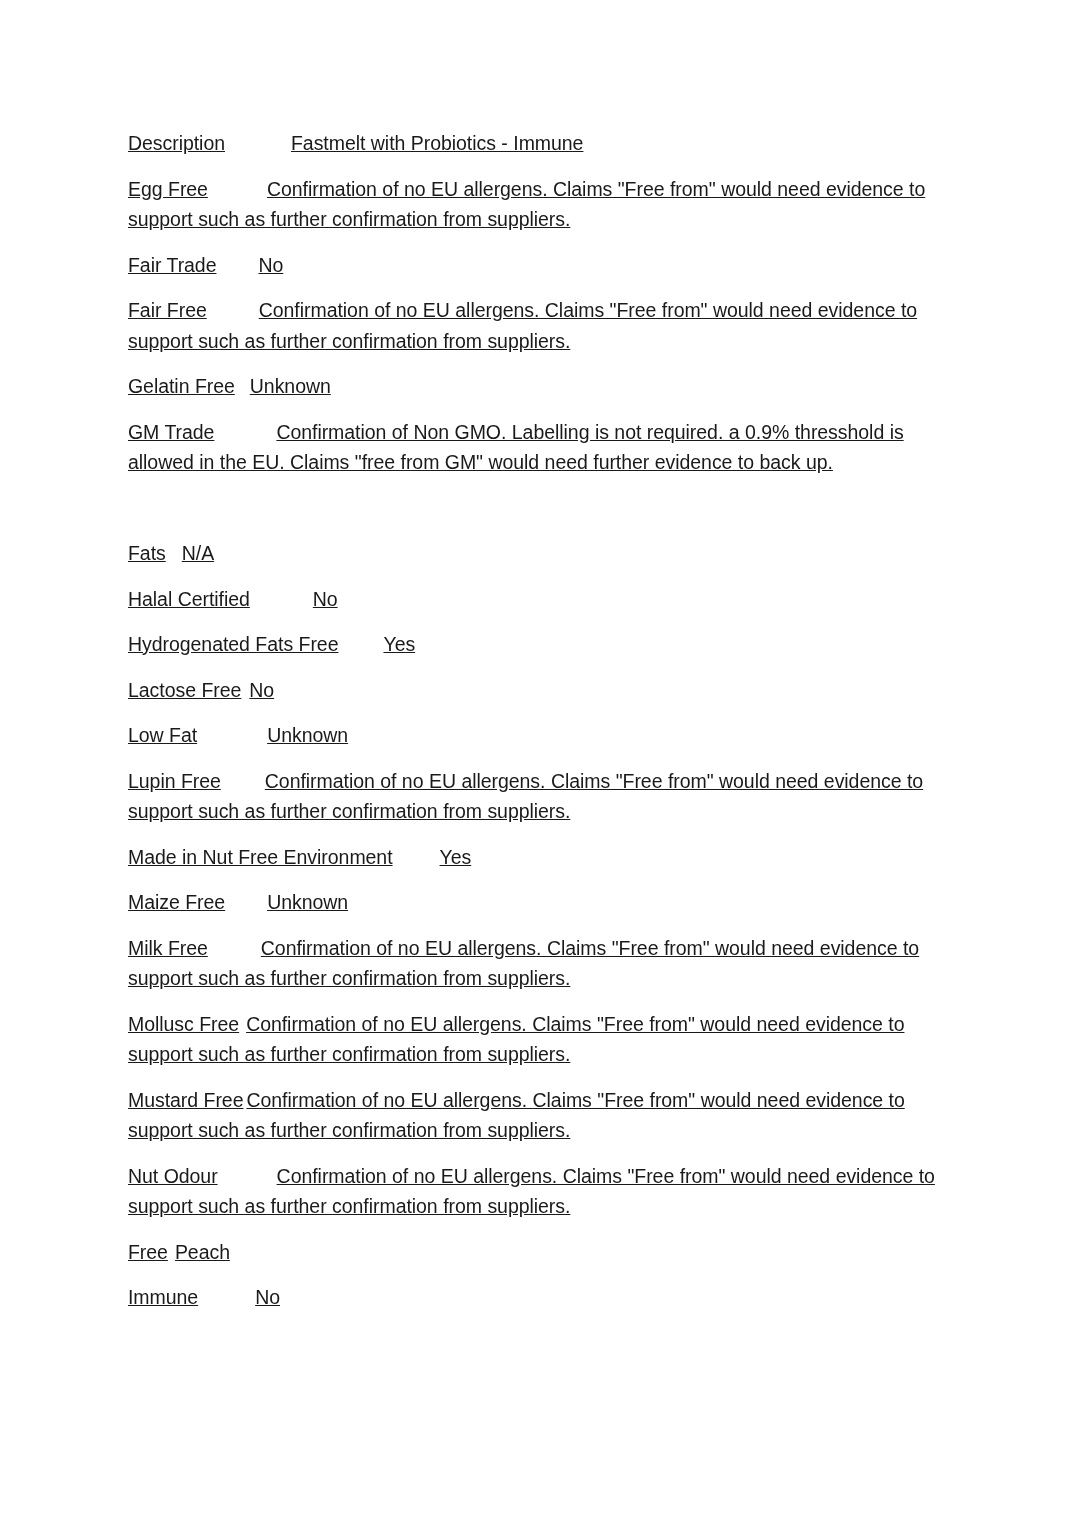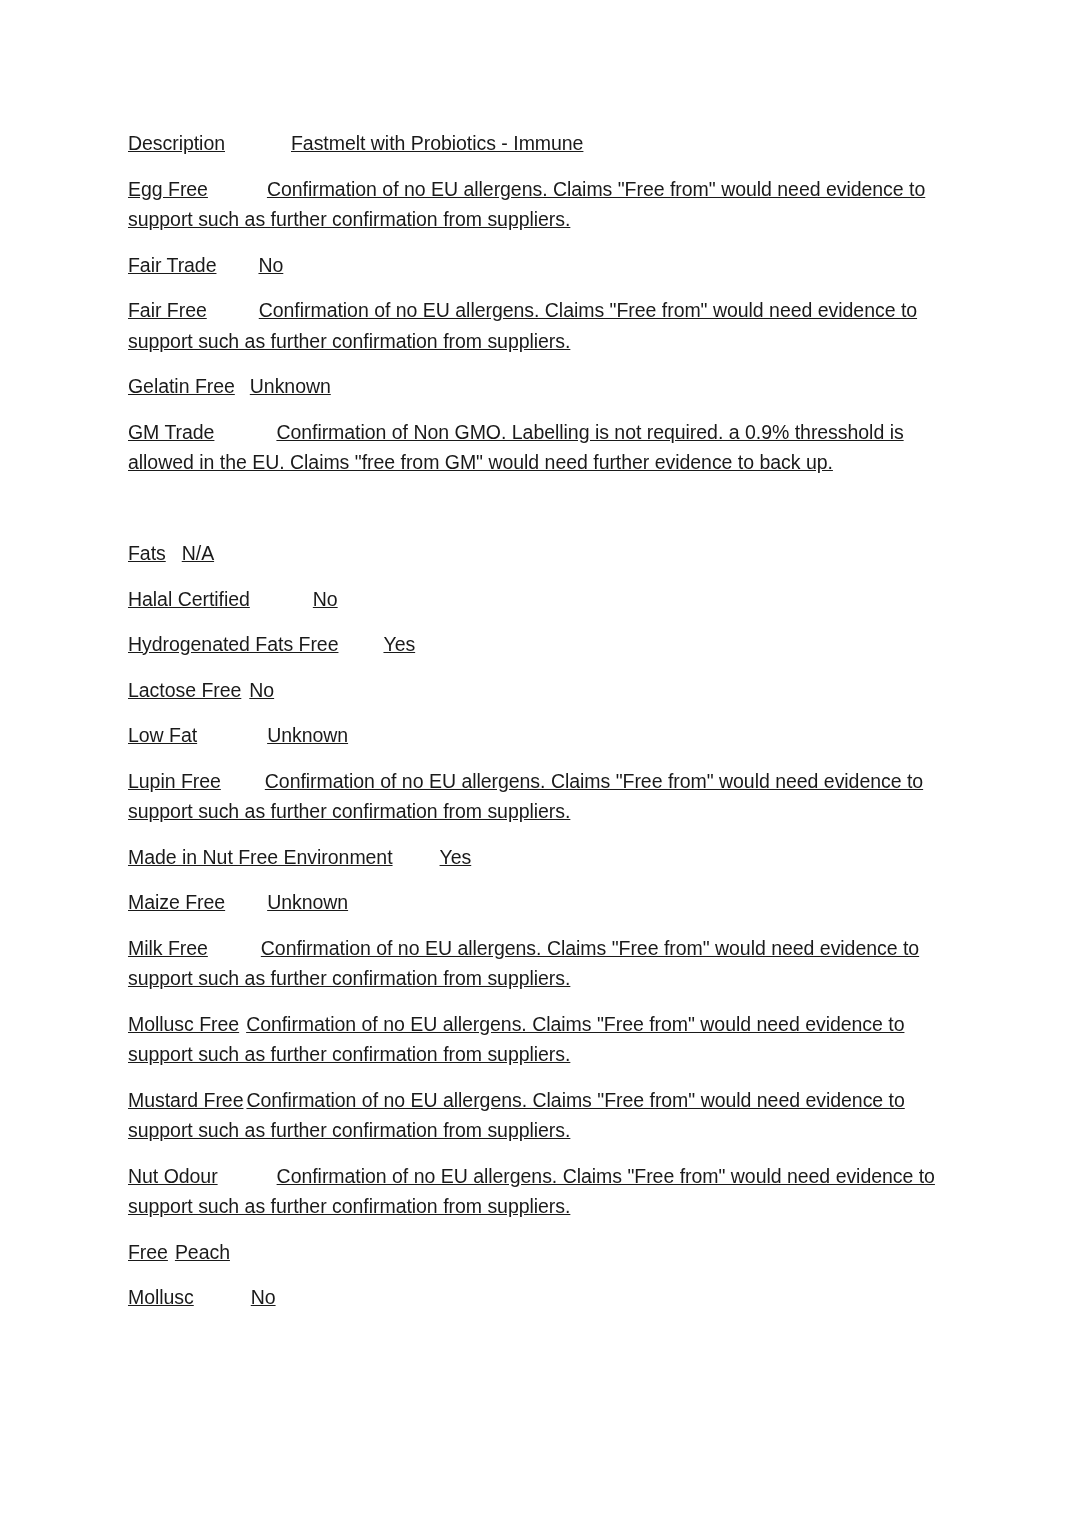--- a/index.html
+++ b/index.html
@@ -75,15 +75,15 @@
       <p class="attr-row"><span class="attr-label">Lactose Free</span><span class="tab" style="width: 8px;"></span><span class="attr-value">No</span></p>
       <p class="attr-row"><span class="attr-label">Low Fat</span><span class="tab" style="width: 70px;"></span><span class="attr-value">Unknown</span></p>
       <p class="attr-row"><span class="attr-label">Lupin Free</span><span class="tab" style="width: 44px;"></span><span class="attr-value">Confirmation of no EU allergens. Claims "Free from" would need evidence to support such as further confirmation from suppliers.</span></p>
       <p class="attr-row"><span class="attr-label">Made in Nut Free Environment</span><span class="tab" style="width: 47px;"></span><span class="attr-value">Yes</span></p>
       <p class="attr-row"><span class="attr-label">Maize Free</span><span class="tab" style="width: 42px;"></span><span class="attr-value">Unknown</span></p>
       <p class="attr-row"><span class="attr-label">Milk Free</span><span class="tab" style="width: 53px;"></span><span class="attr-value">Confirmation of no EU allergens. Claims "Free from" would need evidence to support such as further confirmation from suppliers.</span></p>
       <p class="attr-row"><span class="attr-label">Mollusc Free</span><span class="tab" style="width: 7px;"></span><span class="attr-value">Confirmation of no EU allergens. Claims "Free from" would need evidence to support such as further confirmation from suppliers.</span></p>
       <p class="attr-row"><span class="attr-label">Mustard Free</span><span class="tab" style="width: 3px;"></span><span class="attr-value">Confirmation of no EU allergens. Claims "Free from" would need evidence to support such as further confirmation from suppliers.</span></p>
       <p class="attr-row"><span class="attr-label">Nut Odour</span><span class="tab" style="width: 59px;"></span><span class="attr-value">Confirmation of no EU allergens. Claims "Free from" would need evidence to support such as further confirmation from suppliers.</span></p>
       <p class="attr-row"><span class="attr-label">Free</span><span class="tab" style="width: 7px;"></span><span class="attr-value">Peach</span></p>
-      <p class="attr-row"><span class="attr-label">Mollusc</span><span class="tab" style="width: 57px;"></span><span class="attr-value">No</span></p>
+      <p class="attr-row"><span class="attr-label">Immune</span><span class="tab" style="width: 57px;"></span><span class="attr-value">No</span></p>
     </div>
 </div>
 
 </body></html>

